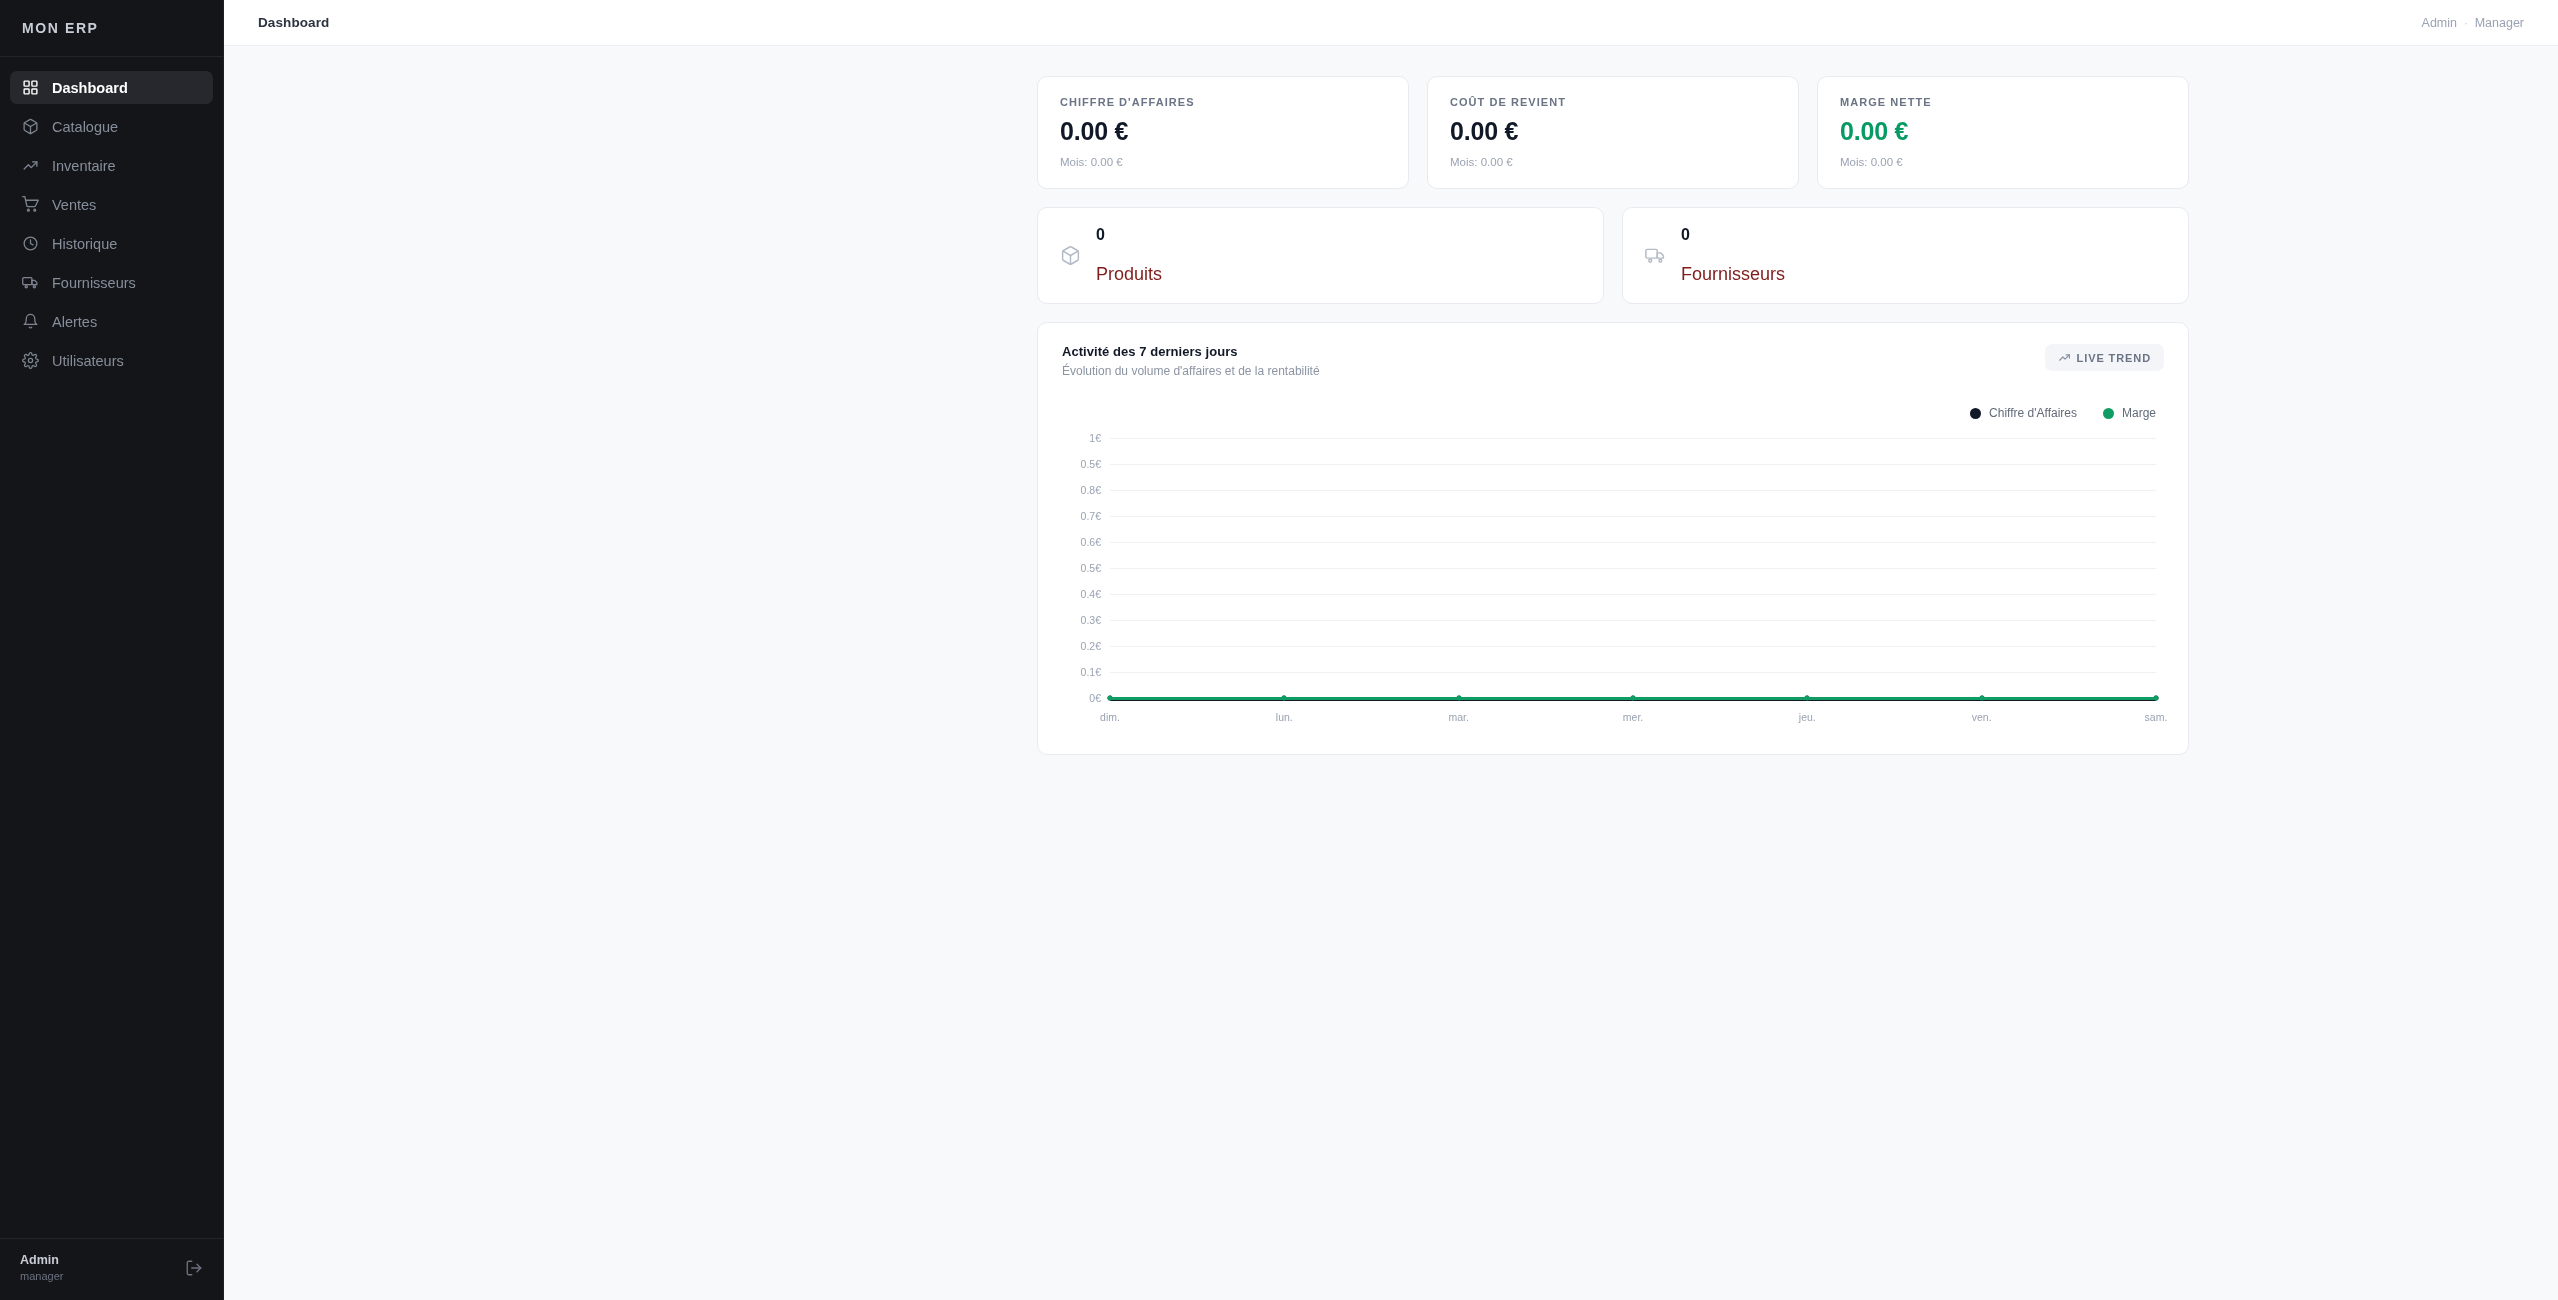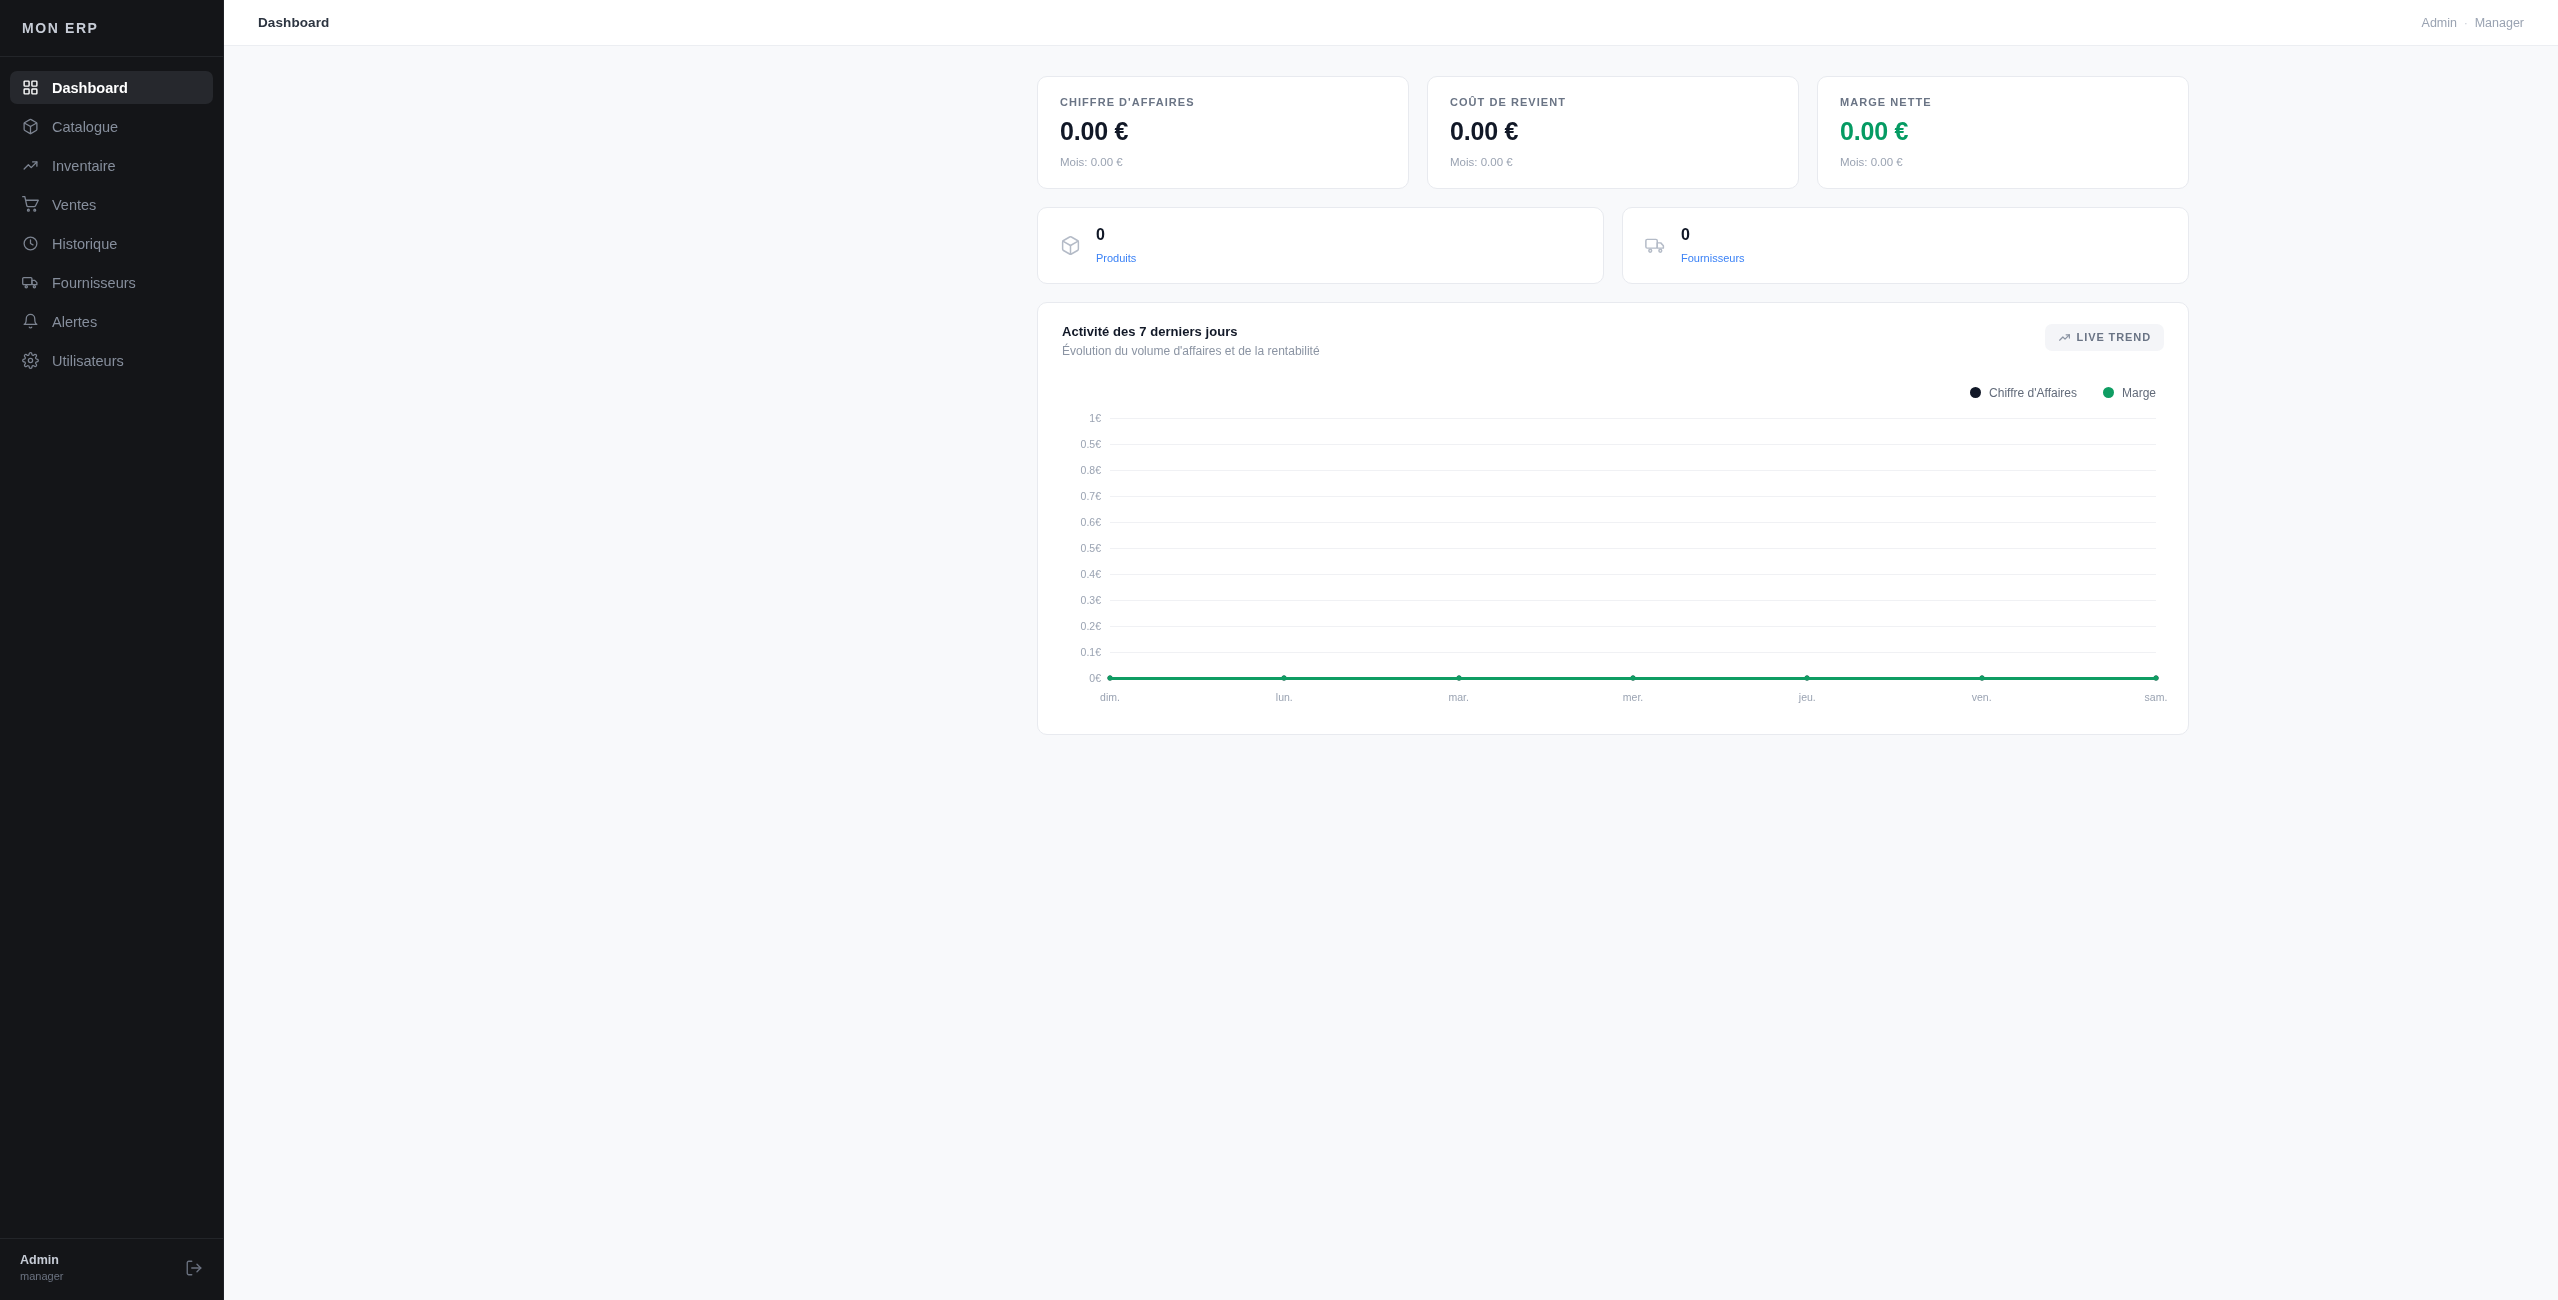--- a/index.html
+++ b/index.html
@@ -80,21 +80,21 @@
 
   
   .count-row{display:flex;gap:18px;margin-bottom:18px}
   .count-card{
     flex:1 1 0;background:#ffffff;border:1px solid #e8eaef;border-radius:10px;
     padding:17px 22px;min-height:62px;display:flex;align-items:center;gap:15px;
   }
   .count-ico{width:21px;height:21px;flex:0 0 21px;color:#b4bbc7}
   .count-ico svg{display:block;width:21px;height:21px}
   .count-num{font-size:16px;font-weight:bold;color:#111827;line-height:1.25}
-  .count-lbl{font-size:11px;color:#3b82f6;line-height:1.35;margin-top:6px}
+  .count-lbl{font-size:18px;color:#7f1d1d;line-height:1.35;margin-top:17px}
 
   
   .chart-card{
     background:#ffffff;border:1px solid #e8eaef;border-radius:10px;
     padding:21px 24px 22px 24px;height:433px;display:flex;flex-direction:column;
   }
   .chart-head{display:flex;align-items:flex-start;justify-content:space-between}
   .chart-title{font-size:13px;font-weight:bold;color:#111827;letter-spacing:.05px}
   .chart-sub{font-size:12px;color:#8b94a3;margin-top:5px}
   .live-badge{

